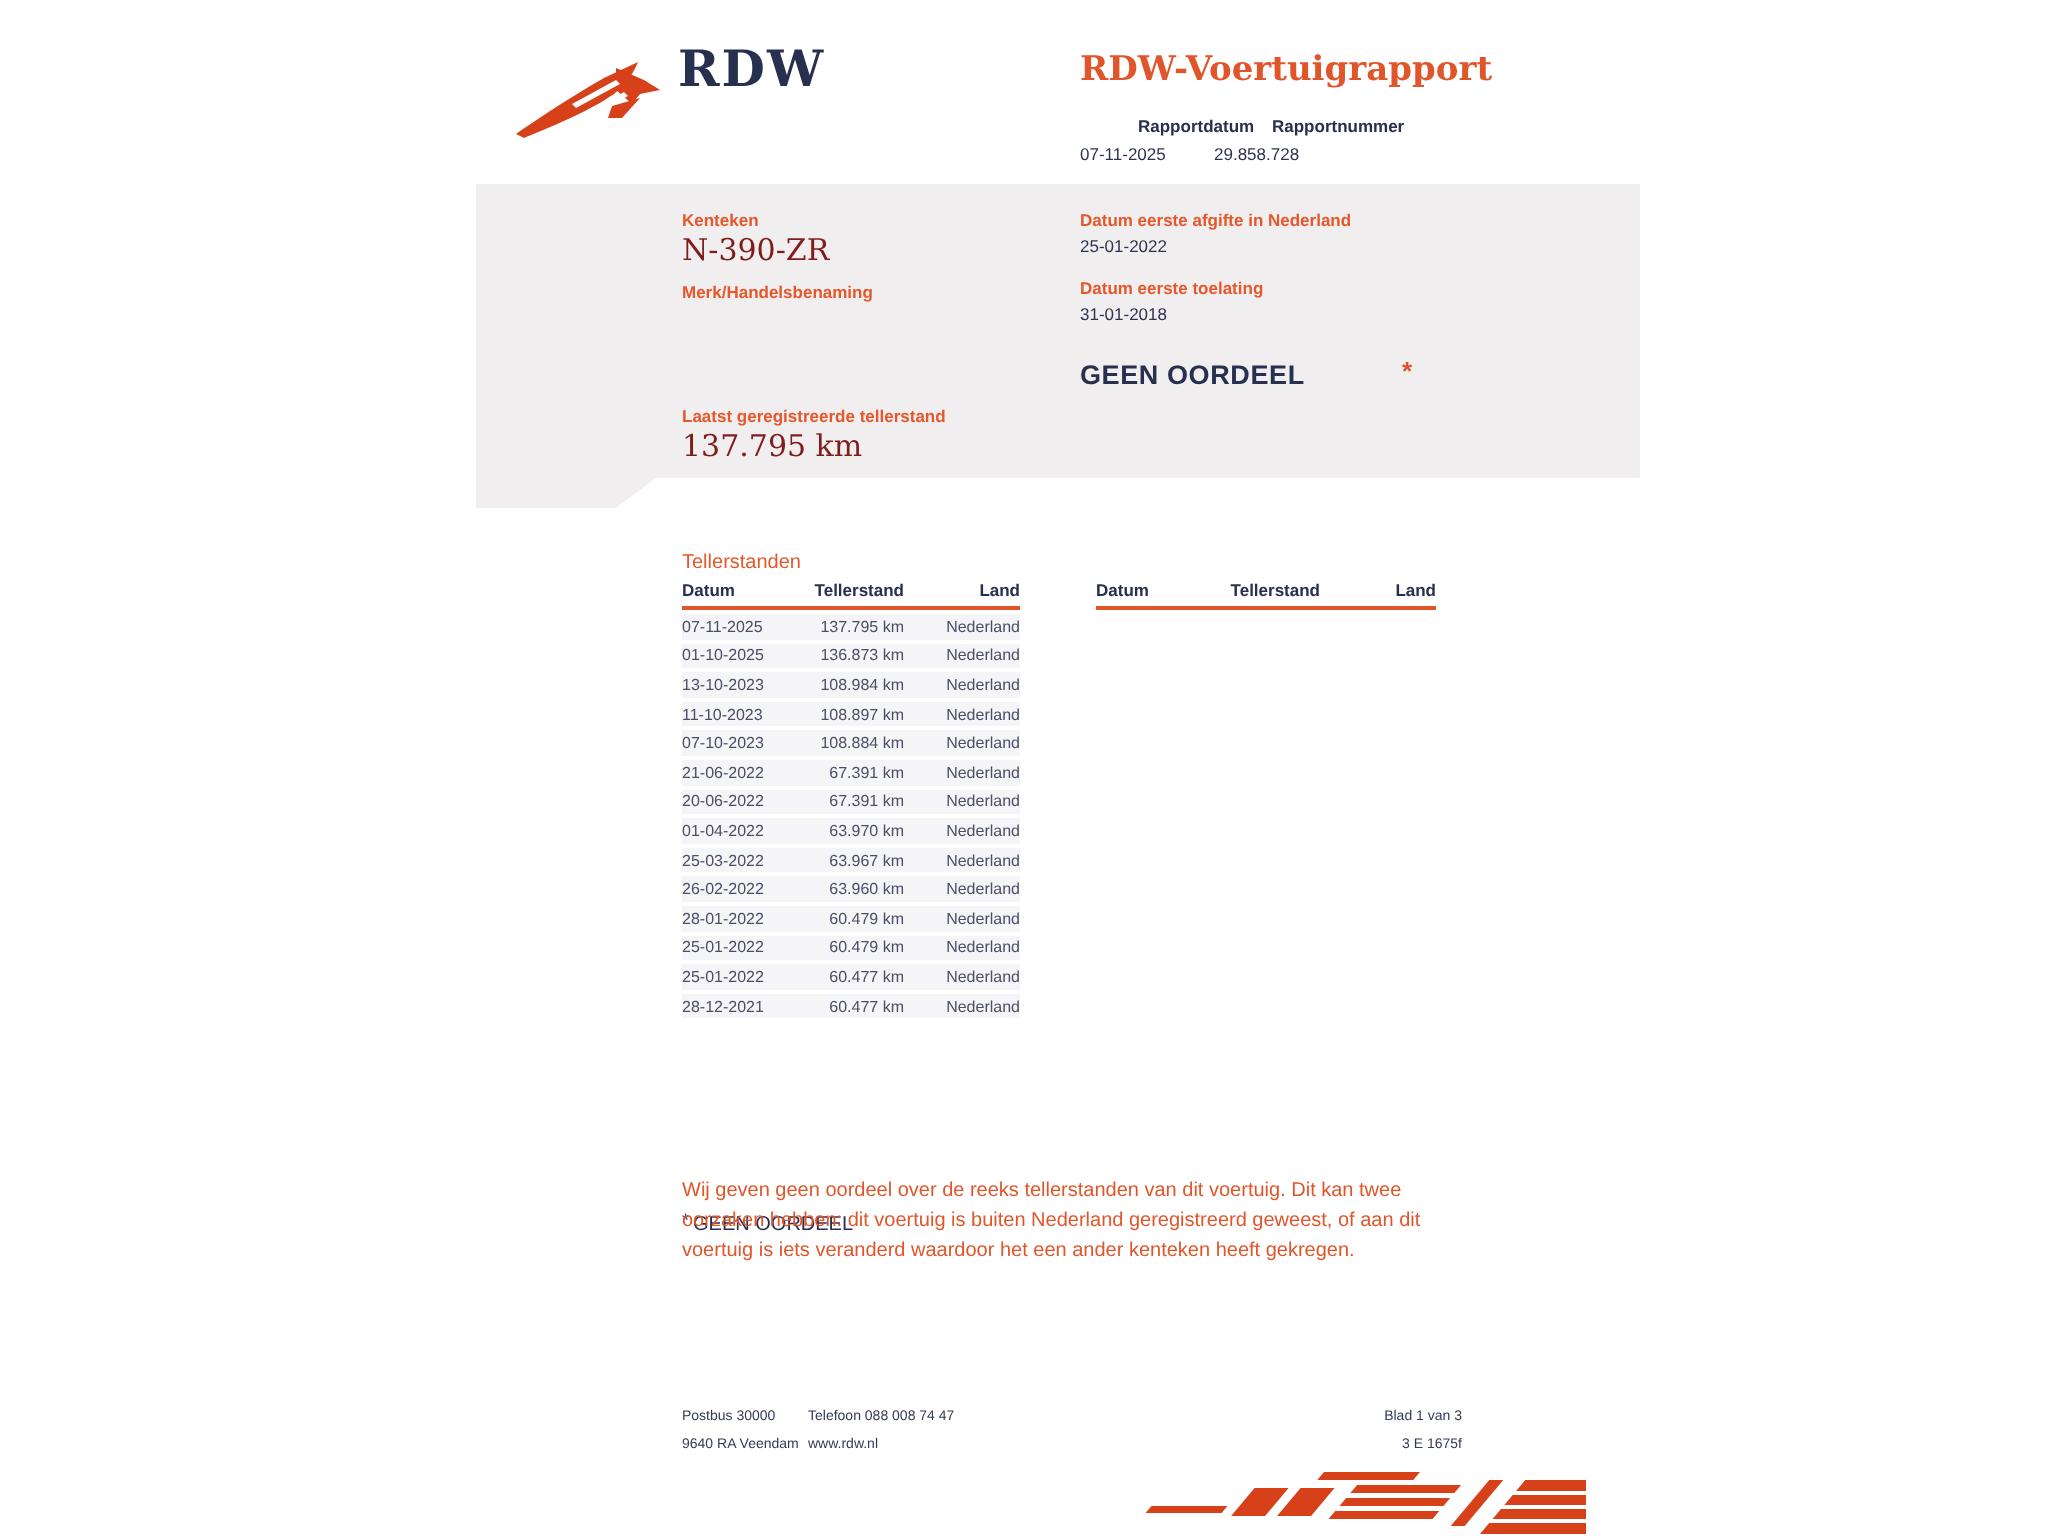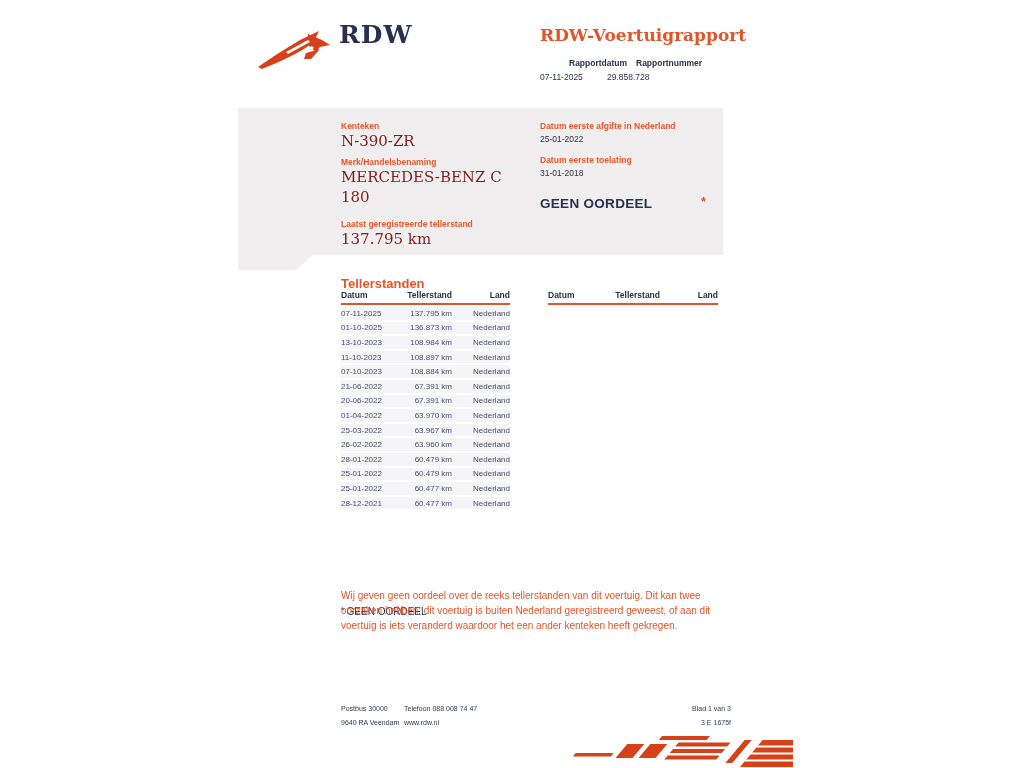--- a/index.html
+++ b/index.html
@@ -12,33 +12,33 @@
   .logo-text { left:339px; top:20px; font-family:"DejaVu Serif", serif; font-weight:bold;
                font-size:25px; letter-spacing:1px; color:#28304f; }
   .doc-title { left:540px; top:25px; font-family:"DejaVu Serif", serif; font-weight:bold;
                font-size:17px; color:#e0562a; }
   .meta-label { font-size:8.5px; font-weight:bold; color:#28304f;padding-left:29px; }
   .meta-value { font-size:8.5px; color:#2e3350; margin-top:4px; }
   .meta-col1 { left:540px; top:58px; }
   .meta-col2 { left:607px; top:58px; }
 
   
-  .summary-box { left:238px; top:108px; width:485px; height:162px; background:#f0eeee;
+  .summary-box { left:238px; top:92px; width:582px; height:162px; background:#f0eeee;
                  clip-path:polygon(0 0,100% 0,100% 90.7%,15.5% 90.7%,12% 100%,0 100%); }
   .box-label { font-size:8.5px; font-weight:bold; color:#e4582c; position:absolute; }
   .box-value-lg { font-family:"DejaVu Serif", serif; font-size:15px; color:#7f1d1d;
                   position:absolute; line-height:20px; }
   .box-value-sm { font-size:8.5px; color:#2e3350; position:absolute; }
   .verdict { position:absolute; left:302px; top:88px; font-size:13.5px; font-weight:bold;
              color:#28304f; letter-spacing:0.3px; }
   .verdict-star { position:absolute; left:463px; top:86px; color:#e0562a; font-weight:bold;
                   font-size:13px; }
 
   
-  .section-title { left:341px; top:276px; font-size:13px; font-weight:bold; color:#e4582c; }
+  .section-title { left:341px; top:276px; font-size:10px; font-weight:normal; color:#e4582c; }
   .meter-table { top:290px; }
   .t1 { left:341px; width:169px; }
   .t2 { left:548px; width:170px; }
   .thead { display:flex; align-items:flex-end; padding-bottom:3px;
            border-bottom:2px solid #e0562a; font-size:8.5px; font-weight:bold; color:#28304f; }
   .c1 { flex:1; text-align:left; }
   .c2 { width:68px; text-align:right; }
   .c3 { width:58px; text-align:right; }
   .trow { display:flex; align-items:center; height:12.6px; margin-top:2px;
           background:#f5f4f6; font-size:8px; color:#4a4f66; }
@@ -86,21 +86,20 @@
 <div class="abs meta-col2">
   <div class="meta-label">Rapportnummer</div>
   <div class="meta-value">29.858.728</div>
 </div>
 
 <div class="abs summary-box">
   <div class="box-label" style="left:103px; top:13px;">Kenteken</div>
   <div class="box-value-lg" style="left:103px; top:23px;">N-390-ZR</div>
 
   <div class="box-label" style="left:103px; top:49px;">Merk/Handelsbenaming</div>
-  <div class="box-value-lg" style="left:103px; top:59px; width:182px;">MERCEDES-BENZ C 180</div>
 
   <div class="box-label" style="left:103px; top:111px;">Laatst geregistreerde tellerstand</div>
   <div class="box-value-lg" style="left:103px; top:121px;">137.795 km</div>
 
   <div class="box-label" style="left:302px; top:13px;">Datum eerste afgifte in Nederland</div>
   <div class="box-value-sm" style="left:302px; top:26px;">25-01-2022</div>
 
   <div class="box-label" style="left:302px; top:47px;">Datum eerste toelating</div>
   <div class="box-value-sm" style="left:302px; top:60px;">31-01-2018</div>
 

